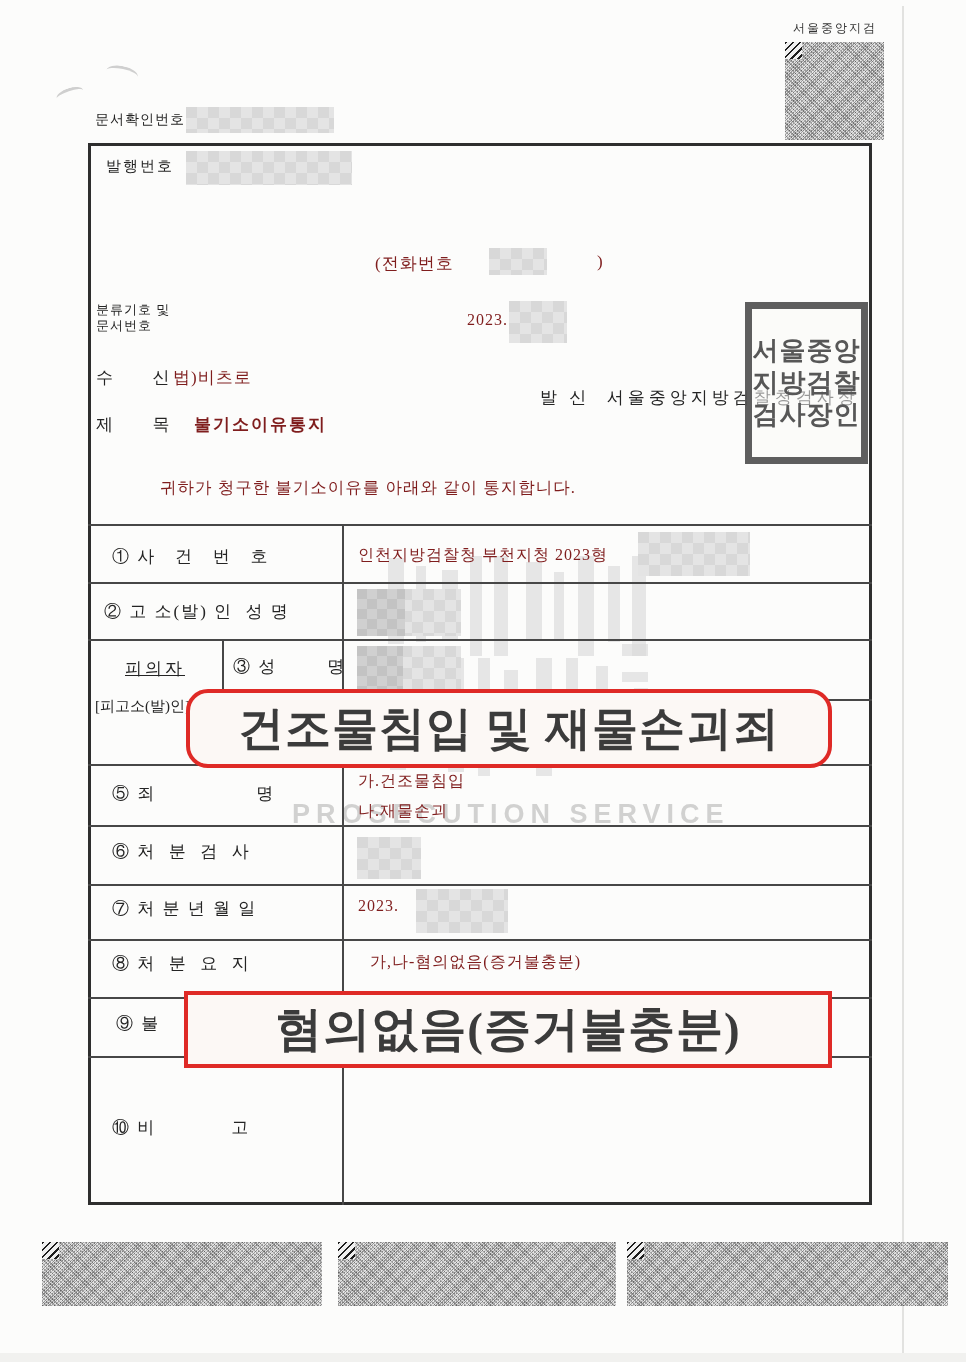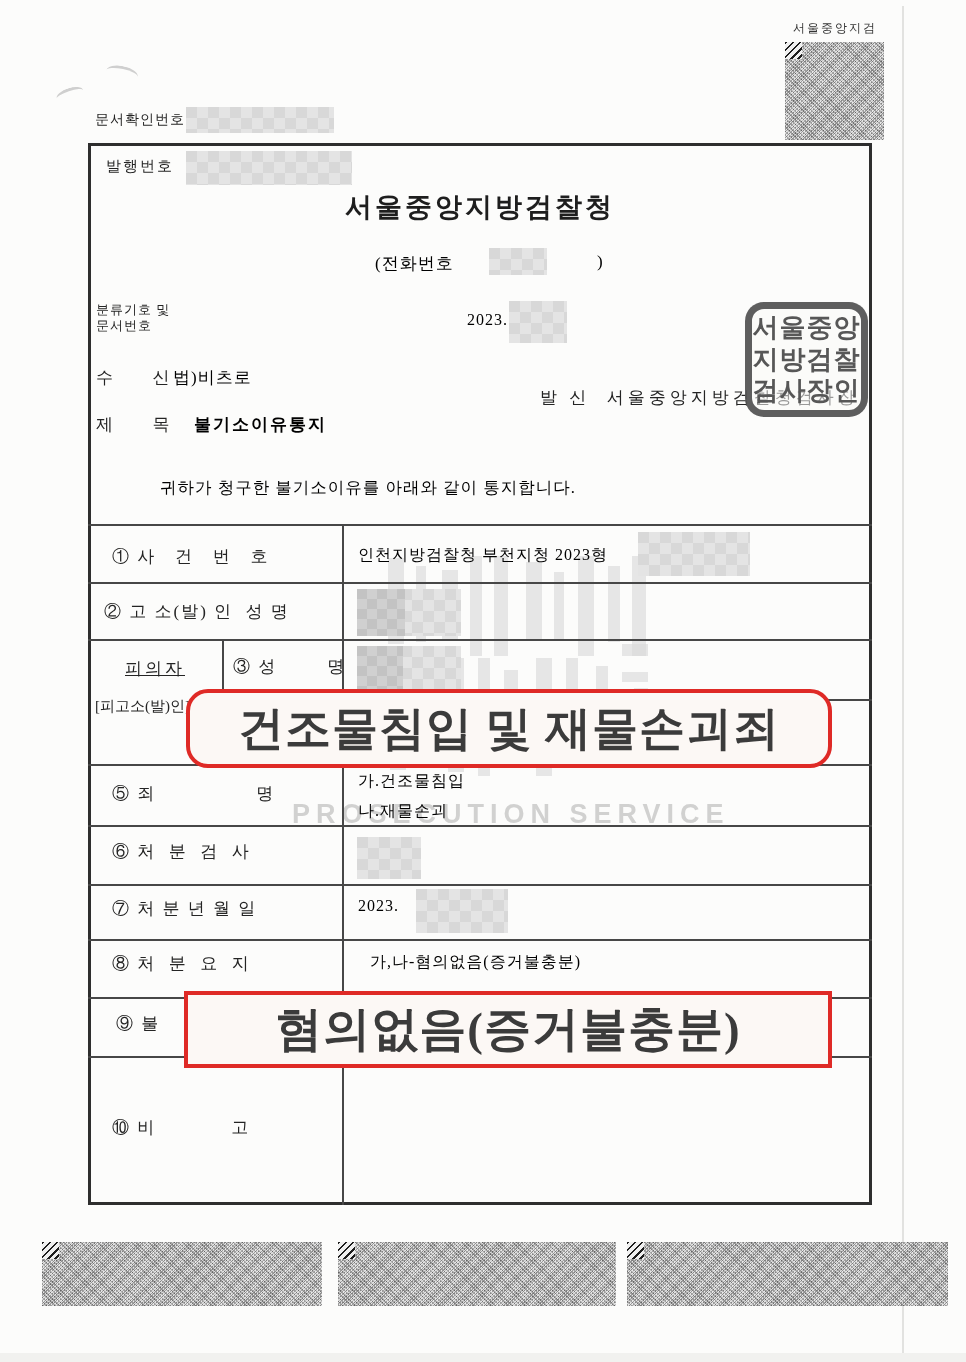--- a/index.html
+++ b/index.html
@@ -1,20 +1,20 @@
 <!DOCTYPE html>
 <html><head>
 <meta charset="utf-8">
 <style>
   html,body{margin:0;padding:0;background:#fff;}
   .sheet{position:relative;width:966px;height:1362px;background:#fcfcfb;overflow:hidden;
          font-family:"Liberation Serif","DejaVu Serif",serif;color:#222;}
   .abs{position:absolute;}
   .lbl{white-space:pre;font-size:17px;letter-spacing:2px;color:#242424;z-index:2;}
-  .val{font-size:16px;letter-spacing:1px;color:#000000;z-index:2;white-space:pre;}
+  .val{font-size:16px;letter-spacing:1px;color:#7f1d1d;z-index:2;white-space:pre;}
   .small{font-size:13px;letter-spacing:1px;}
   .hline{position:absolute;background:#474747;height:2px;z-index:1;}
   .vline{position:absolute;background:#474747;width:2px;z-index:1;}
   .docbox{position:absolute;left:88px;top:143px;width:784px;height:1062px;
           border:3px solid #2e2e2e;box-sizing:border-box;z-index:1;background:transparent;}
   .redact{position:absolute;z-index:2;
           background-image:repeating-conic-gradient(#e4e4e4 0% 25%, #d8d8d8 0% 50%);
           background-size:22px 22px;}
   .redact-dark{position:absolute;z-index:2;
           background-image:repeating-conic-gradient(#cicfcf 0% 25%, #c6c6c6 0% 50%);
@@ -25,22 +25,22 @@
        repeating-linear-gradient(45deg, rgba(25,25,25,.30) 0 1px, transparent 1px 3px),
        repeating-linear-gradient(-45deg, rgba(255,255,255,.65) 0 1px, transparent 1px 2px),
        repeating-linear-gradient(90deg, rgba(0,0,0,.20) 0 1px, transparent 1px 2px),
        repeating-linear-gradient(0deg, rgba(0,0,0,.16) 0 1px, transparent 1px 3px);}
   .noise .corner{position:absolute;left:0;top:0;width:17px;height:17px;
        background:repeating-linear-gradient(135deg,#1e1e1e 0 2px,#f0f0f0 2px 5px);}
   .wbar{position:absolute;background:#d9d9d9;opacity:.62;z-index:0;}
   .redbox{position:absolute;z-index:4;border:4px solid #df2a26;background:#fcf8f5;
           display:flex;align-items:center;justify-content:center;
           color:#3b3b3b;font-weight:600;letter-spacing:1px;box-sizing:border-box;}
-  .stamp{position:absolute;left:745px;top:302px;width:123px;height:115px;z-index:3;
-         border:7px solid rgba(72,72,72,.88);border-radius:19px;box-sizing:border-box;
+  .stamp{position:absolute;left:745px;top:302px;width:123px;height:162px;z-index:3;
+         border:7px solid rgba(72,72,72,.88);border-radius:0;box-sizing:border-box;
          display:flex;flex-direction:column;align-items:center;justify-content:center;
          font-size:26px;font-weight:bold;color:#575757;letter-spacing:1px;line-height:1.22;
          background:rgba(250,250,248,.55);}
   .sans{font-family:Liberation Mono, monospace;}
   .wmtext{position:absolute;left:292px;top:799px;z-index:0;font-family:"Liberation Sans","DejaVu Sans",sans-serif;
           font-weight:bold;font-size:27px;letter-spacing:6px;color:rgba(110,110,110,.30);}
   .smudge{position:absolute;border-top:3px solid #9a9a9a;border-radius:50%;opacity:.45;z-index:0;}
 </style>
 </head>
 <body>
@@ -59,21 +59,20 @@
   </div>
 
   <div class="abs lbl" style="left:95px;top:111px;font-size:14px;letter-spacing:1px;">문서확인번호</div>
   <div class="redact" style="left:186px;top:107px;width:148px;height:26px;"></div>
 
   <div class="docbox"></div>
 
   <div class="abs lbl" style="left:106px;top:157px;font-size:15px;">발행번호</div>
   <div class="redact" style="left:186px;top:151px;width:166px;height:34px;"></div>
 
-  <div class="abs" style="left:88px;top:189px;width:784px;text-align:center;font-size:27px;letter-spacing:3px;font-weight:600;color:#1e1e1e;z-index:2;">서울중앙지방검찰청</div>
 
   <div class="abs val" style="left:375px;top:252px;font-size:17px;">(전화번호</div>
   <div class="redact" style="left:489px;top:248px;width:58px;height:27px;"></div>
   <div class="abs val" style="left:597px;top:252px;font-size:17px;">)</div>
 
   <div class="abs lbl small" style="left:96px;top:301px;">분류기호 및</div>
   <div class="abs lbl small" style="left:96px;top:317px;">문서번호</div>
   <div class="abs val" style="left:467px;top:311px;">2023.</div>
   <div class="redact" style="left:509px;top:301px;width:58px;height:42px;"></div>
 

